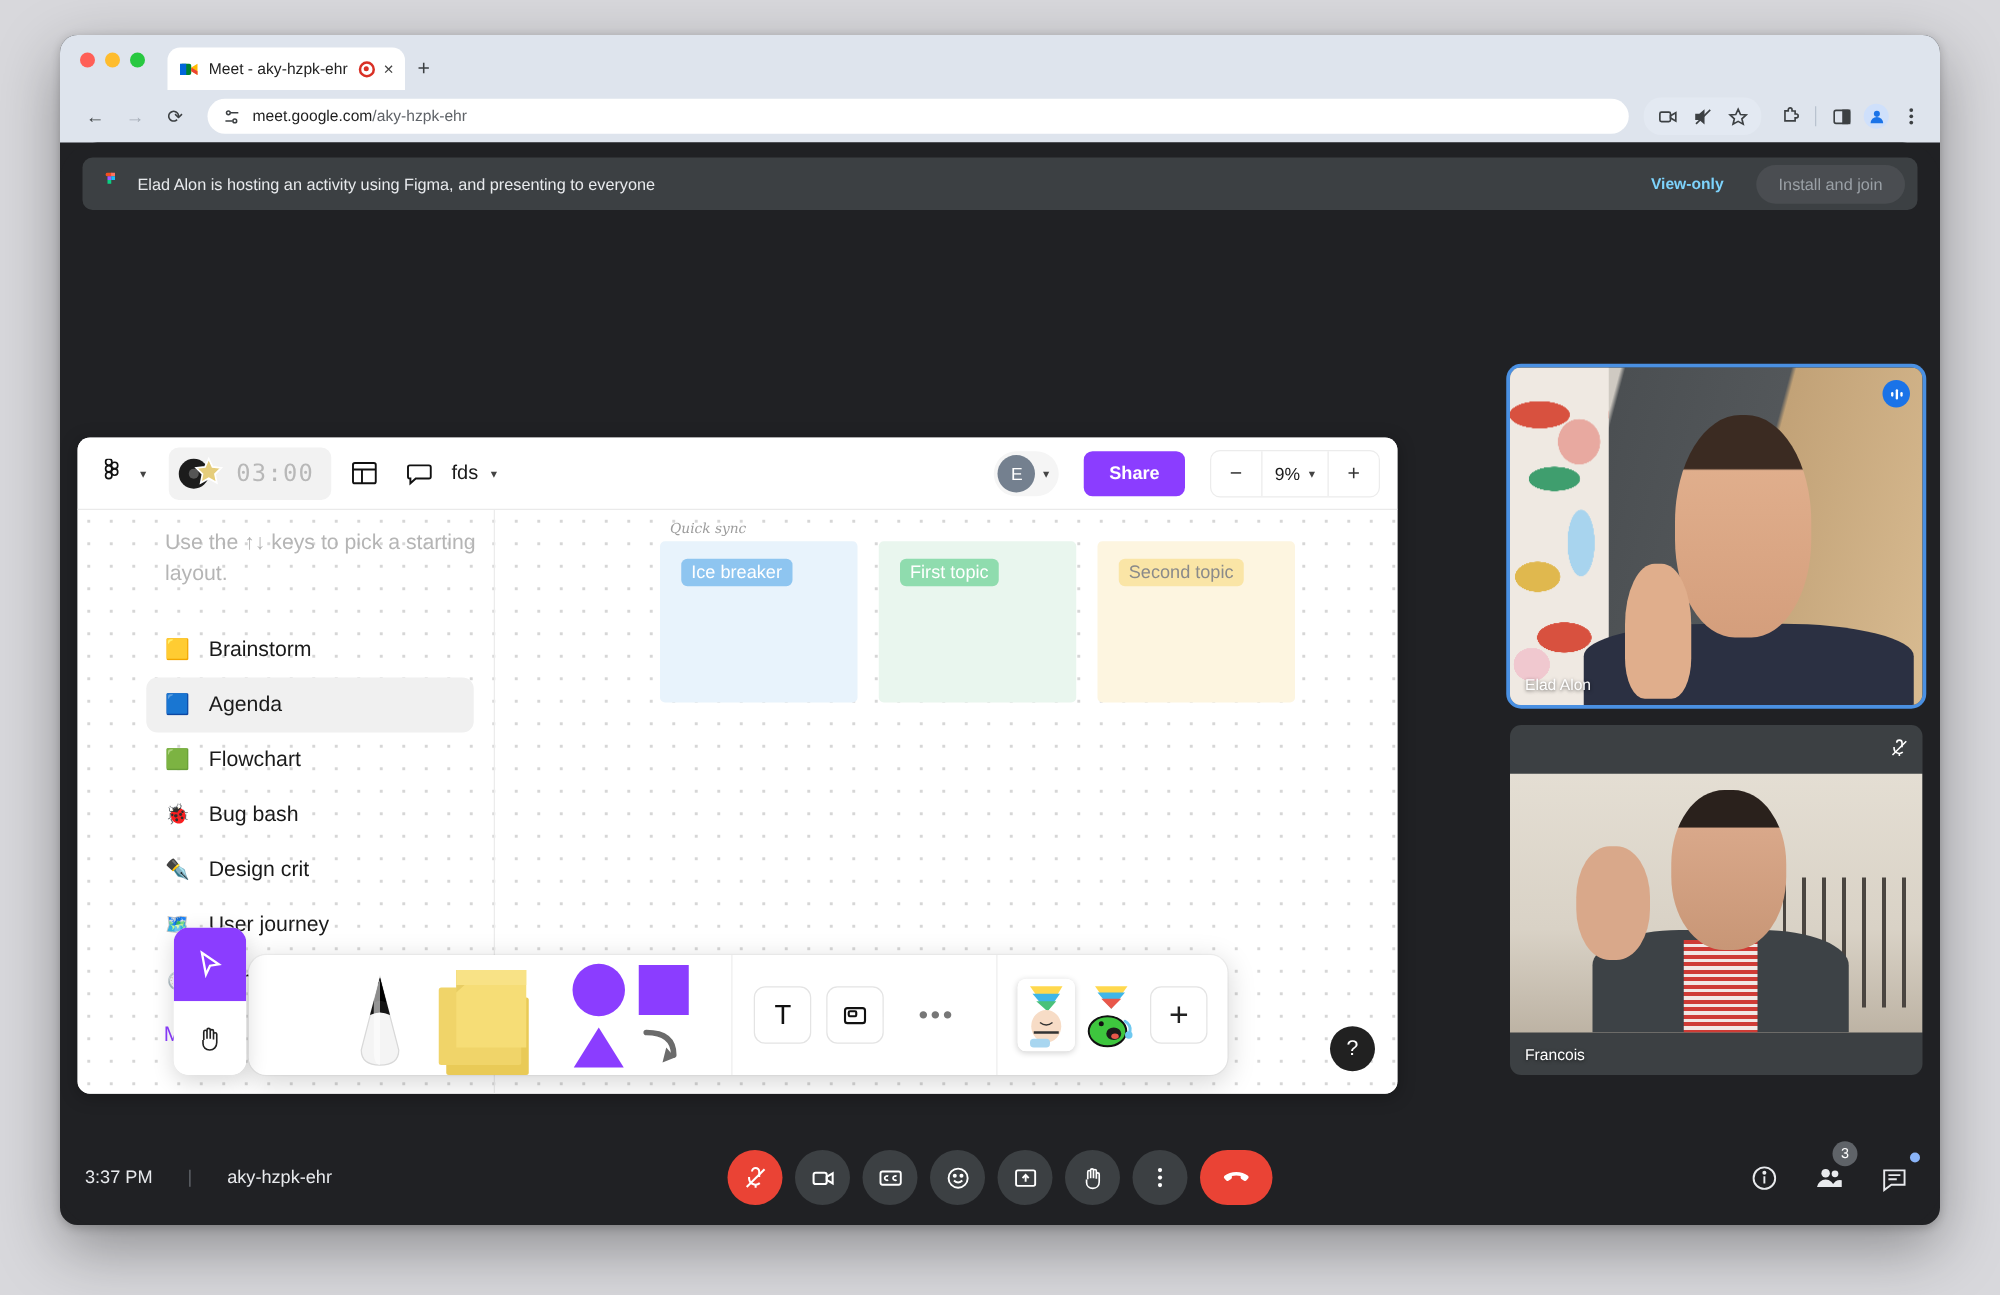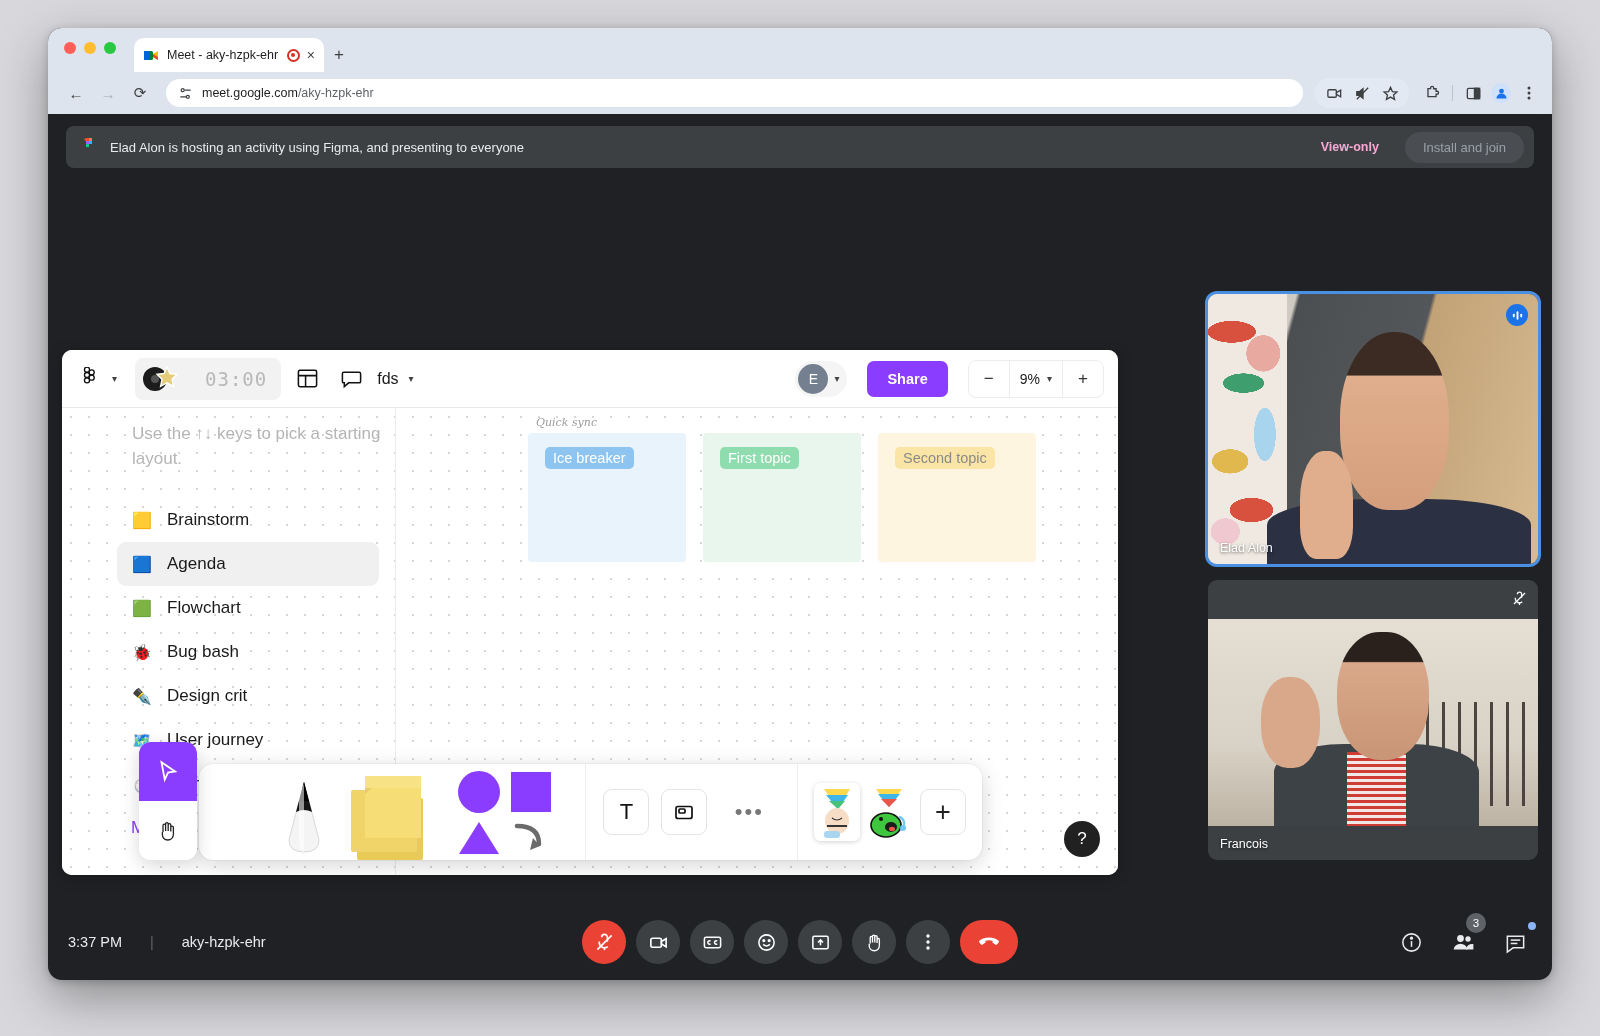--- a/index.html
+++ b/index.html
@@ -79,42 +79,42 @@
   
   .meet { position: relative; height: calc(952px - 86px); background: #202124; border-radius: 30px; }
 
   .banner {
     position: absolute; left: 18px; top: 12px; right: 18px; height: 42px;
     background: #3c4043; border-radius: 8px;
     display: flex; align-items: center; padding: 0 10px 0 14px; gap: 12px;
   }
   .figma-badge { width: 18px; height: 18px; position: relative; flex: none; }
   .banner-text { font-size: 13px; color: #e8eaed; flex: 1; }
-  .banner-viewonly { font-size: 12.5px; color: #f9a8d4; font-weight: bold; }
+  .banner-viewonly { font-size: 12.5px; color: #7dd3fc; font-weight: bold; }
   .banner-join {
     font-size: 13px; color: #9aa0a6; background: #4a4d51;
     border-radius: 18px; padding: 8px 18px; margin-left: 14px;
   }
 
   
   .figma {
     position: absolute; left: 14px; top: 236px;
     width: 1056px; height: 525px; background: #fff;
     border-radius: 10px; overflow: hidden;
     box-shadow: 0 2px 14px rgba(0,0,0,.28);
   }
   .figma-top {
     height: 58px; display: flex; align-items: center; padding: 0 14px;
     border-bottom: 1px solid #eaeaea; gap: 8px;
     position: relative; z-index: 5; background: #fff;
   }
   .fg-logo { width: 26px; height: 26px; display:flex; align-items:center; justify-content:center; }
   .caret { font-size: 10px; color: #444; margin-left: 2px; }
   .timer-pill {
-    display: flex; align-items: center; gap: 24px;
+    display: flex; align-items: center; gap: 8px;
     background: #f2f2f2; border-radius: 8px; padding: 5px 14px 5px 6px; margin-left: 10px;
   }
   .timer-icon { width: 40px; height: 32px; position: relative; flex: none; }
   .timer-text { font-size: 19px; color: #b8b8b8; font-family: "DejaVu Sans Mono", monospace; letter-spacing: 1px; }
   .fg-icon-btn { width: 36px; height: 36px; display:flex; align-items:center; justify-content:center; }
   .fg-filename { font-size: 16px; color: #1a1a1a; }
   .fg-spacer { flex: 1; }
   .fg-avatar-wrap {
     display:flex; align-items:center; gap: 4px; background:#f5f5f5;
     border-radius: 20px; padding: 3px 8px 3px 3px;

